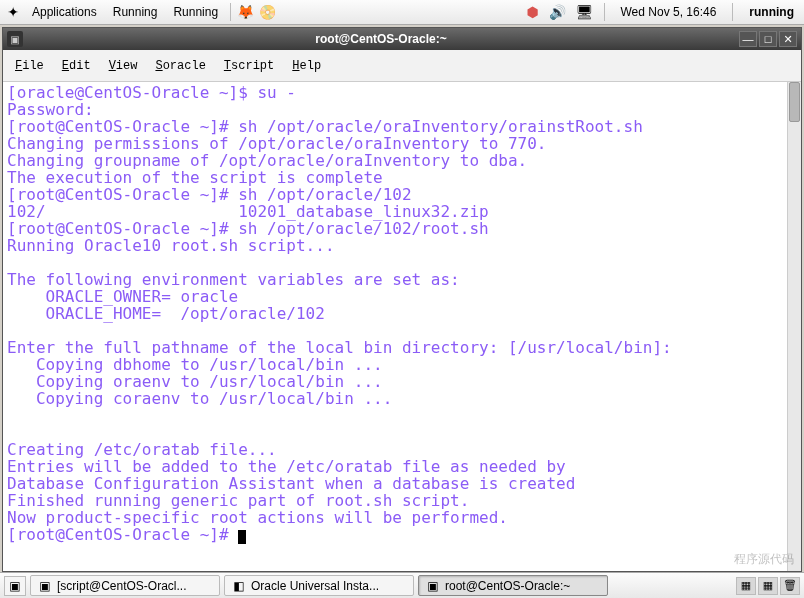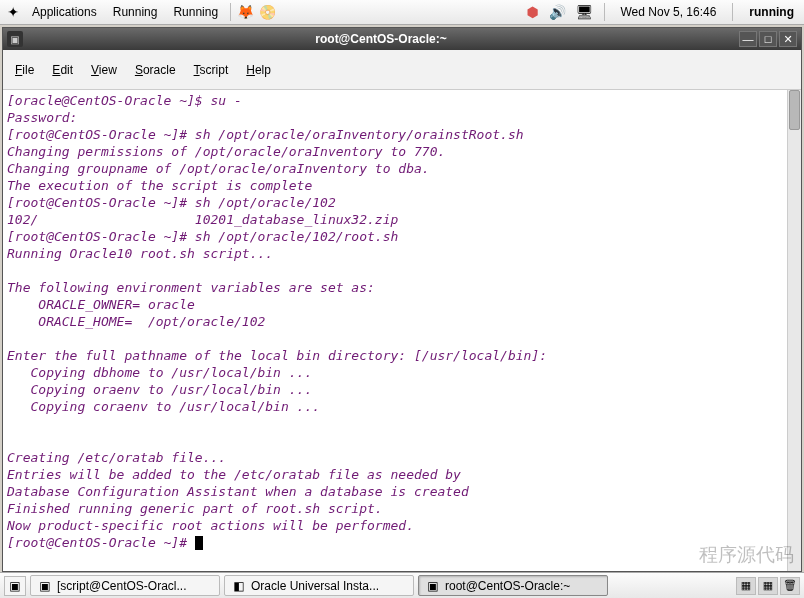--- a/index.html
+++ b/index.html
@@ -13,40 +13,40 @@
     .sep { width: 1px; height: 18px; background: #bbb; margin: 0 2px; }
     
     .window { margin: 2px; border: 1px solid #555; background: #fff; height: 545px; display: flex; flex-direction: column; }
     .titlebar { height: 22px; background: linear-gradient(to bottom, #6a6a6a, #3a3a3a); color: #fff; display: flex; align-items: center; justify-content: space-between; padding: 0 4px; font-size: 12px; }
     .titlebar-left { display: flex; align-items: center; gap: 6px; }
     .titlebar-icon { width: 16px; height: 16px; background: #333; border-radius: 2px; display: flex; align-items: center; justify-content: center; color: #ccc; font-size: 10px; }
     .titlebar-title { font-weight: bold; }
     .titlebar-controls { display: flex; gap: 2px; }
     .tb-btn { width: 18px; height: 16px; background: #555; border: 1px solid #777; display: flex; align-items: center; justify-content: center; cursor: pointer; color: #fff; font-size: 11px; }
     
-    .menubar { height: 40px; background: #f2f2f2; border-bottom: 1px solid #ccc; display: flex; align-items: center; padding: 0 4px; gap: 2px; }
+    .menubar { height: 32px; background: #f2f2f2; border-bottom: 1px solid #ccc; display: flex; align-items: center; padding: 0 4px; gap: 2px; font-family: Liberation Mono, monospace; }
     .menu-item { padding: 2px 8px; cursor: pointer; }
     .menu-u { text-decoration: underline; }
     
     .terminal-area { flex: 1; display: flex; }
-    .terminal { flex: 1; background: #fff; color: #701a75; font-family: "DejaVu Sans Mono", monospace; font-size: 13px; line-height: 17px; padding: 2px 4px; white-space: pre; overflow: hidden; font-style: italic; }
+    .terminal { flex: 1; background: #fff; color: #8b5cf6; font-family: "DejaVu Sans Mono", monospace; font-size: 16px; line-height: 17px; padding: 2px 4px; white-space: pre; overflow: hidden; }
     .cursor { display: inline-block; width: 8px; height: 14px; background: #000; vertical-align: text-bottom; }
     .scrollbar { width: 14px; background: #e8e8e8; border-left: 1px solid #ccc; position: relative; }
     .scroll-thumb { position: absolute; top: 0; left: 1px; right: 1px; height: 40px; background: #b8b8b8; border: 1px solid #999; border-radius: 2px; }
     
     .bottom-panel { position: absolute; bottom: 0; left: 0; right: 0; height: 26px; background: linear-gradient(to bottom, #fcfcfc, #e8e8e8); border-top: 1px solid #aaa; display: flex; align-items: center; padding: 0 4px; gap: 4px; justify-content: space-between; }
     .taskbar-left { display: flex; align-items: center; gap: 4px; }
     .taskbar-right { display: flex; align-items: center; gap: 2px; }
     .task-btn { display: flex; align-items: center; gap: 4px; padding: 2px 6px; border: 1px solid #bbb; background: #f5f5f5; border-radius: 2px; height: 21px; width: 190px; overflow: hidden; white-space: nowrap; cursor: pointer; }
     .task-btn.active { background: #e0e0e0; border-color: #888; box-shadow: inset 1px 1px 2px rgba(0,0,0,0.2); }
     .task-icon { width: 16px; height: 16px; flex-shrink: 0; display: flex; align-items: center; justify-content: center; font-size: 12px; }
     .show-desktop { width: 22px; height: 20px; border: 1px solid #bbb; background: #f5f5f5; display: flex; align-items: center; justify-content: center; cursor: pointer; }
     .tray-btn { width: 20px; height: 18px; border: 1px solid #bbb; background: #d8d8d8; display: flex; align-items: center; justify-content: center; cursor: pointer; font-size: 11px; }
     
-    .watermark { position: absolute; right: 10px; bottom: 30px; opacity: 0.25; font-size: 19px; pointer-events: none; }
+    .watermark { position: absolute; right: 10px; bottom: 30px; opacity: 0.25; font-size: 12px; pointer-events: none; }
   </style>
 </head>
 <body>
 
 <div class="top-panel">
   <div class="panel-left">
     <span class="panel-icon">✦</span>
     <span class="panel-item">Applications</span>
     <span class="panel-item">Running</span>
     <span class="panel-item">Running</span>

